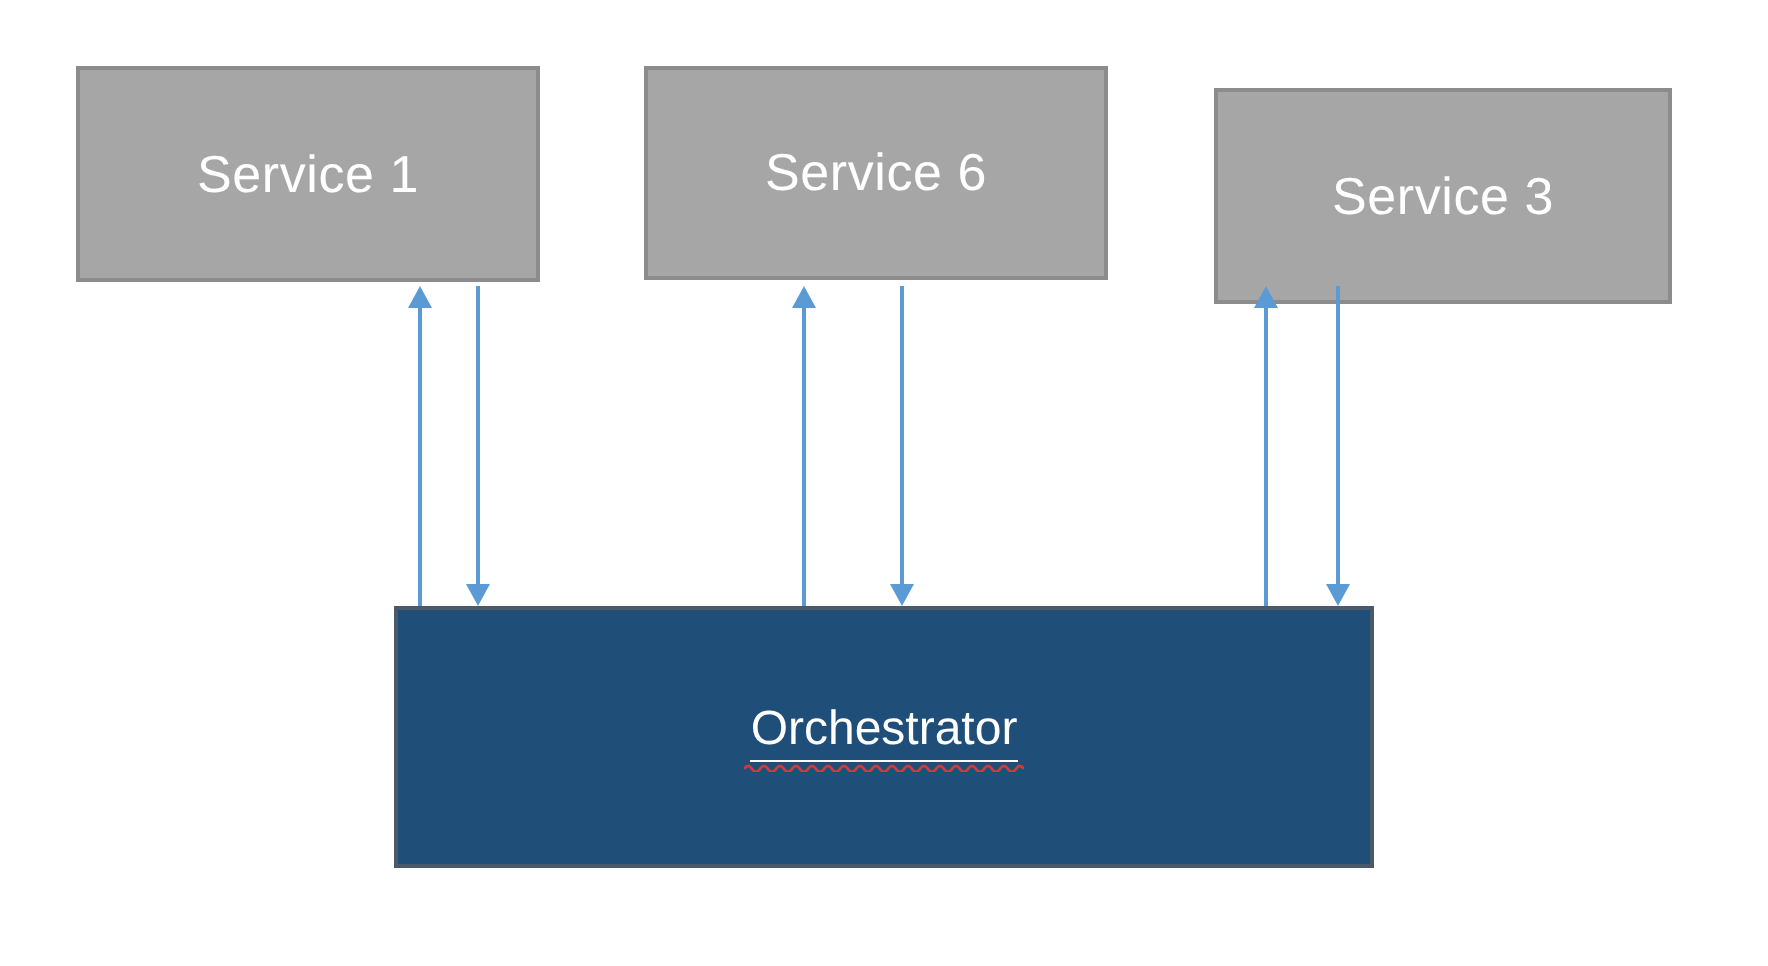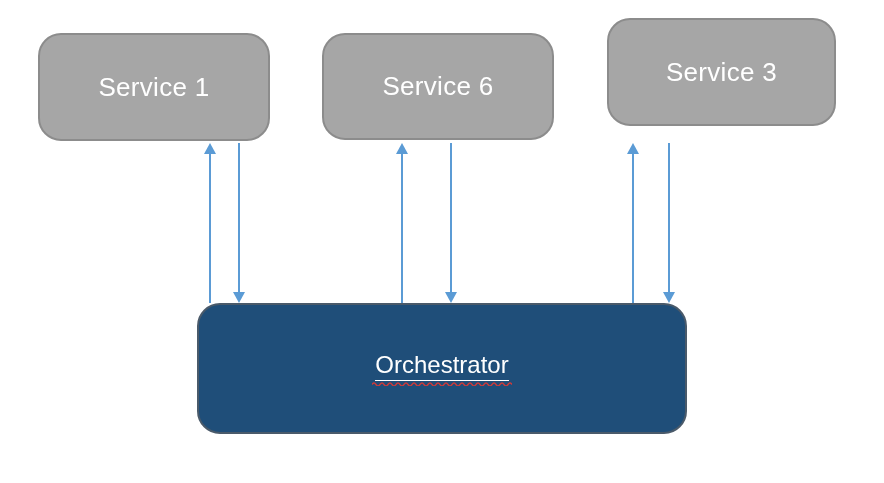--- a/index.html
+++ b/index.html
@@ -18,31 +18,30 @@
     width:884px;height:483px;
     background:var(--bg);
     font-family:"Liberation Sans", sans-serif;
     overflow:hidden;
   }
   .node{
     position:absolute;
     display:flex;align-items:center;justify-content:center;
     box-sizing:border-box;
     color:var(--text);
-    border-radius:23px;
   }
   .service{
     background:var(--service-fill);
     border:2px solid var(--service-border);
     font-size:26px;
     letter-spacing:.3px;
   }
   #service1{left:38px;top:33px;width:232px;height:108px;}
   #service2{left:322px;top:33px;width:232px;height:107px;}
-  #service3{left:607px;top:18px;width:229px;height:108px;}
+  #service3{left:607px;top:44px;width:229px;height:108px;}
   .orchestrator{
     background:var(--orch-fill);
     border:2px solid var(--orch-border);
     font-size:24px;
     left:197px;top:303px;width:490px;height:131px;text-decoration:underline;
   }
   .label-wrap{display:inline-block;text-align:center;}
   .orch-text{
     display:inline-block;
     border-bottom:1.5px solid var(--text);

